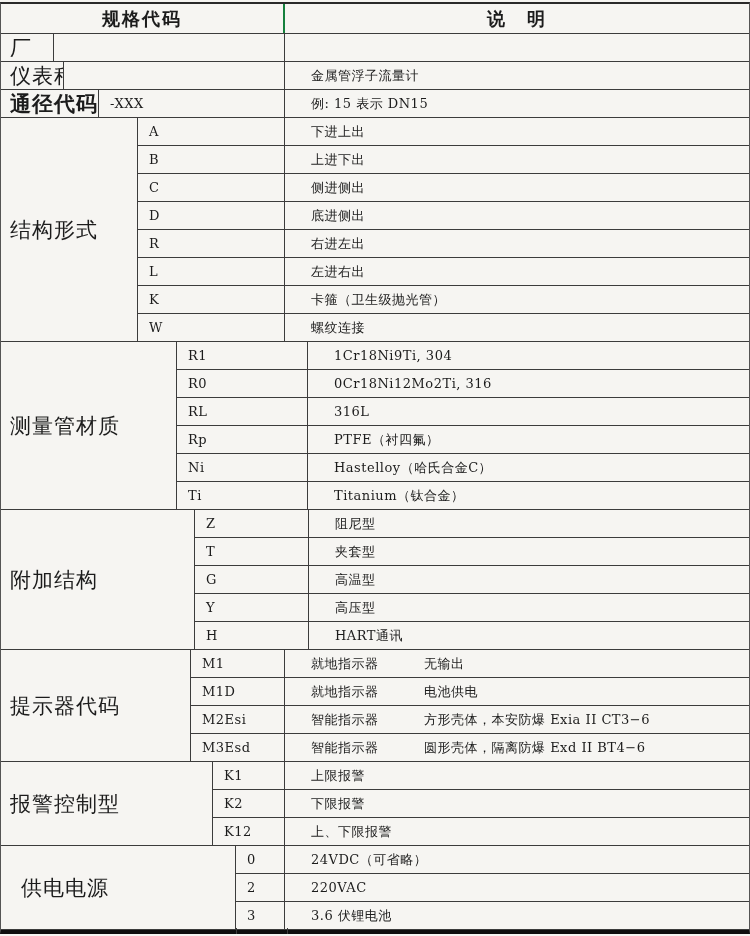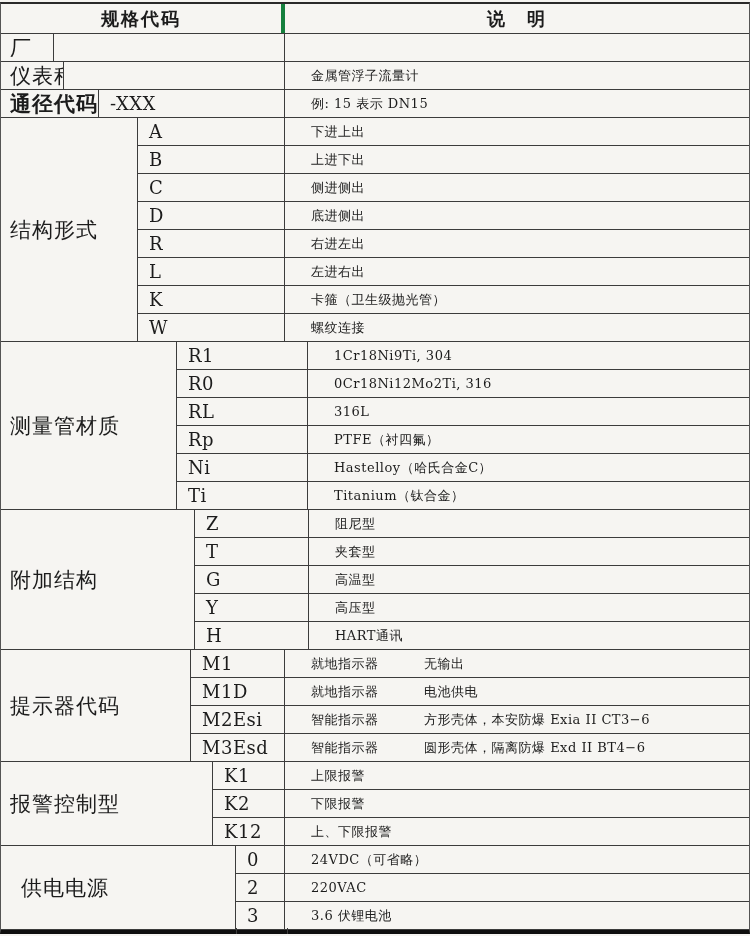--- a/index.html
+++ b/index.html
@@ -23,21 +23,21 @@
   .header-row{
     display:flex;height:30px;
     border-bottom:1px solid #3c3c3c;
     box-sizing:border-box;
     font-weight:bold;font-size:18px;letter-spacing:2px;
   }
   .header-row .hcell{
     display:flex;align-items:center;justify-content:center;
     box-sizing:border-box;
   }
-  .hcell.spec{width:284px;border-right:4px solid #15803d;}
+  .hcell.spec{width:284px;border-right:2px solid #15803d;}
   .hcell.desc{flex:1;}
   .section{display:flex;box-sizing:border-box;}
   .cat-cell{
     display:flex;align-items:center;
     padding-left:9px;
     box-sizing:border-box;
     border-right:1px solid #3c3c3c;
     border-bottom:1px solid #3c3c3c;
     font-size:21px;letter-spacing:1px;
     white-space:nowrap;overflow:hidden;
@@ -46,21 +46,21 @@
   .row{
     display:flex;height:28px;
     border-bottom:1px solid #3c3c3c;
     box-sizing:border-box;
   }
   .code-cell{
     display:flex;align-items:center;
     padding-left:11px;
     box-sizing:border-box;
     border-right:1px solid #3c3c3c;
-    font-size:18px;letter-spacing:0.5px;
+    font-size:13px;letter-spacing:0.5px;
     white-space:nowrap;overflow:hidden;
   }
   .desc-cell{
     flex:1;display:flex;align-items:center;
     padding-left:26px;
     box-sizing:border-box;
     font-size:13px;letter-spacing:0.5px;
     white-space:nowrap;overflow:hidden;
   }
   .desc-part1{display:inline-block;width:113px;}

